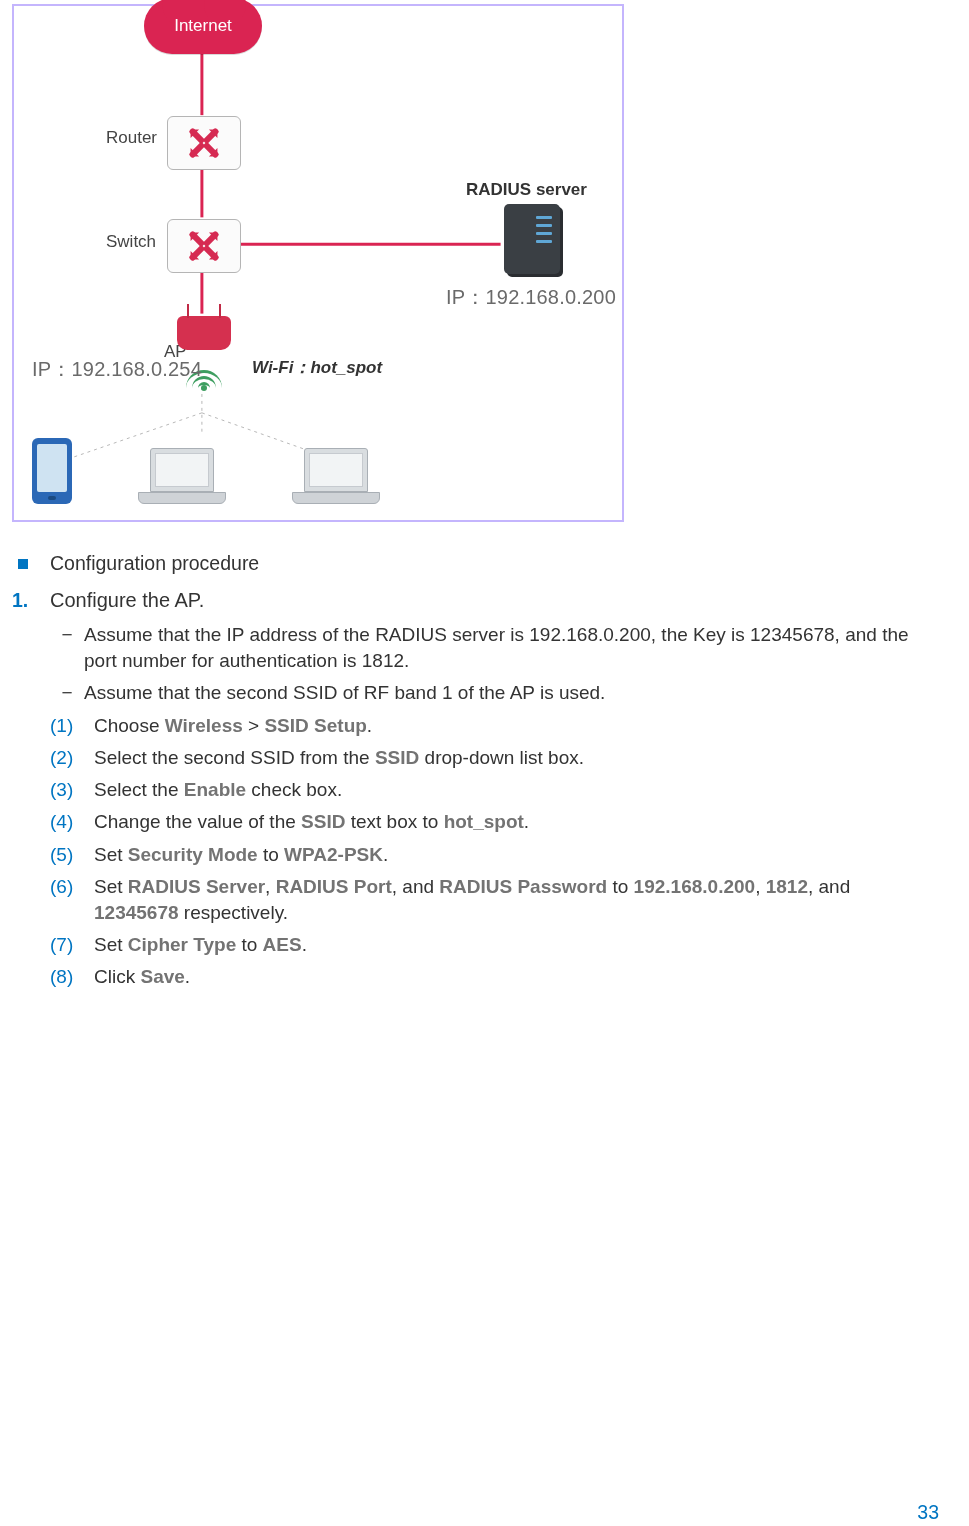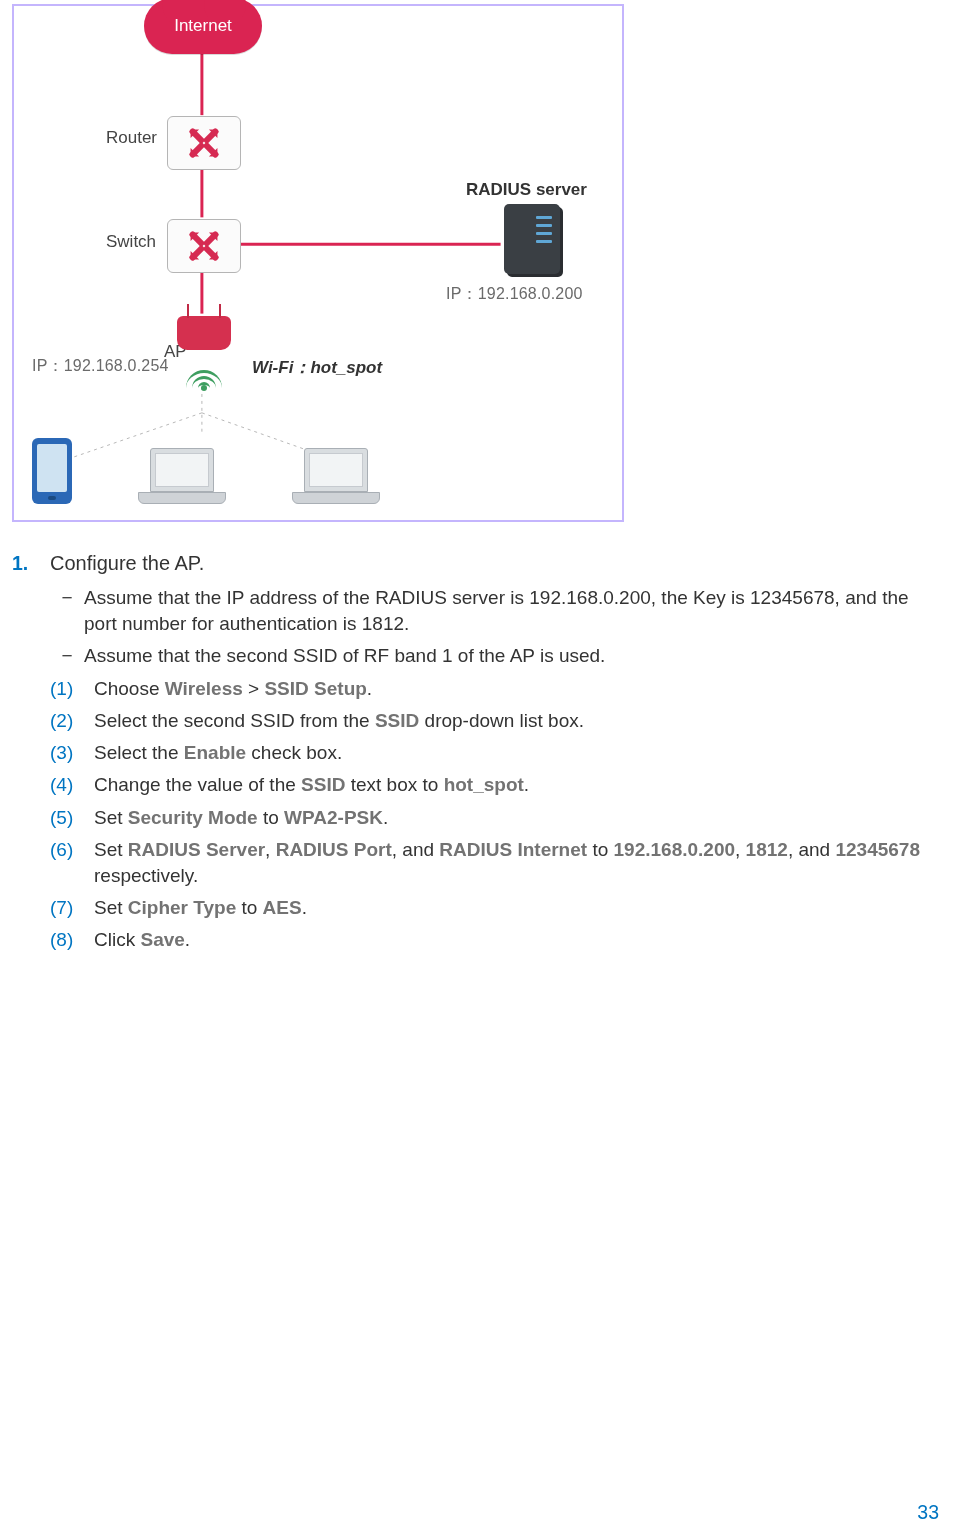--- a/index.html
+++ b/index.html
@@ -29,21 +29,21 @@
 
   .node-label {
     position: absolute;
     font-family: Arial, sans-serif;
     color: #444;
   }
   .ip-label {
     position: absolute;
     font-family: Arial, sans-serif;
     color: #6a6a6a;
-    font-size: 16px;
+    font-size: 20px;
     letter-spacing: .2px;
   }
 
   
   .cloud {
     position:absolute; left:130px; top:-8px; width:118px; height:56px;
   }
   .cloud .shape{
     position:absolute; inset:0;
     background:#da2452; border-radius:32px;
@@ -254,20 +254,24 @@
             <div class="lid"></div>
             <div class="base"></div>
           </div>
       <div class="laptop">
             <div class="lid"></div>
             <div class="base"></div>
           </div>
     </div>
   </div>
 
+  <div class="section-row">
+    <div class="square-bullet"></div>
+    <div class="section-title">Configuration procedure</div>
+  </div>
 
   <div class="num-row">
     <div class="num-label">1.</div>
     <div class="num-body">Configure the AP.</div>
   </div>
 
   <div class="dash-row">
     <div class="dash">−</div>
     <div class="bodytext">Assume that the IP address of the RADIUS server is 192.168.0.200, the Key is 12345678, and the port number for authentication is 1812.</div>
   </div>
@@ -307,21 +311,21 @@
   <div class="step-row">
     <div class="paren">(5)</div>
     <div class="bodytext">
       <span>Set </span><b>Security Mode</b><span> to </span><b>WPA2-PSK</b><span>.</span>
     </div>
   </div>
 
   <div class="step-row">
     <div class="paren">(6)</div>
     <div class="bodytext">
-      <span>Set </span><b>RADIUS Server</b><span>, </span><b>RADIUS Port</b><span>, and </span><b>RADIUS Internet</b><span> to </span><b>192.168.0.200</b><span>, </span><b>1812</b><span>, and </span><b>12345678</b><span> respectively.</span>
+      <span>Set </span><b>RADIUS Server</b><span>, </span><b>RADIUS Port</b><span>, and </span><b>RADIUS Password</b><span> to </span><b>192.168.0.200</b><span>, </span><b>1812</b><span>, and </span><b>12345678</b><span> respectively.</span>
     </div>
   </div>
 
   <div class="step-row">
     <div class="paren">(7)</div>
     <div class="bodytext">
       <span>Set </span><b>Cipher Type</b><span> to </span><b>AES</b><span>.</span>
     </div>
   </div>
 

